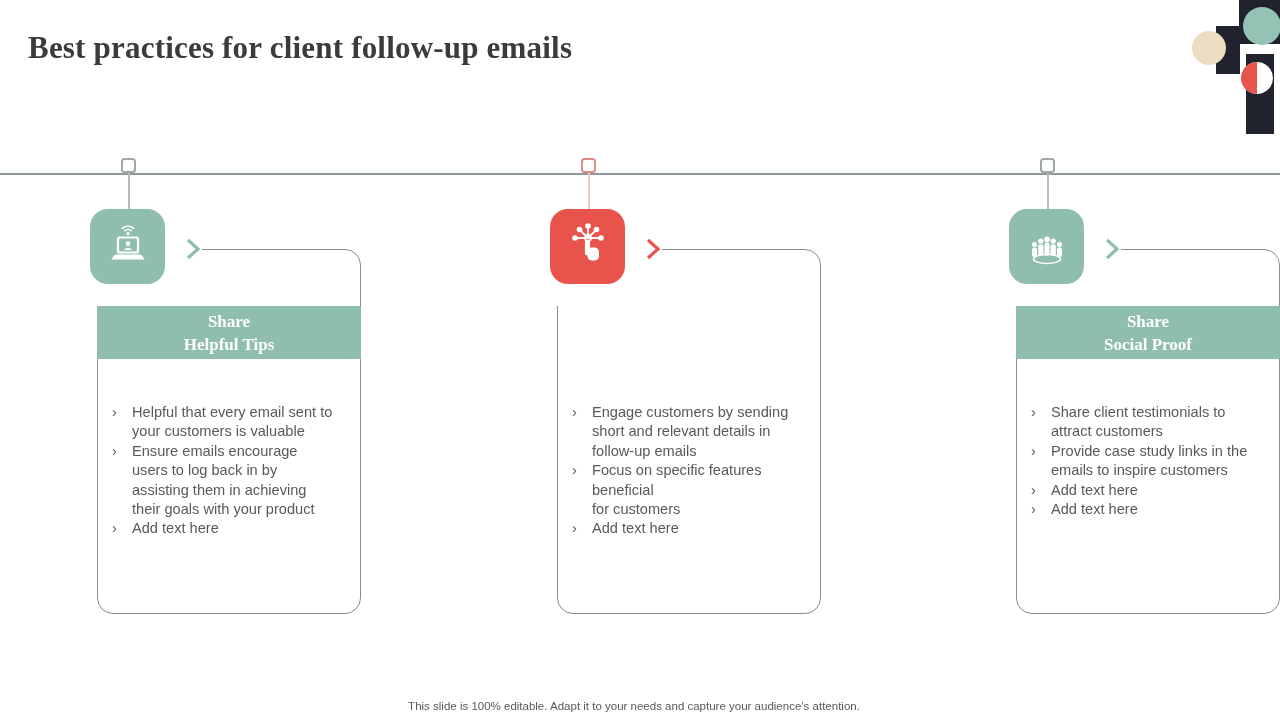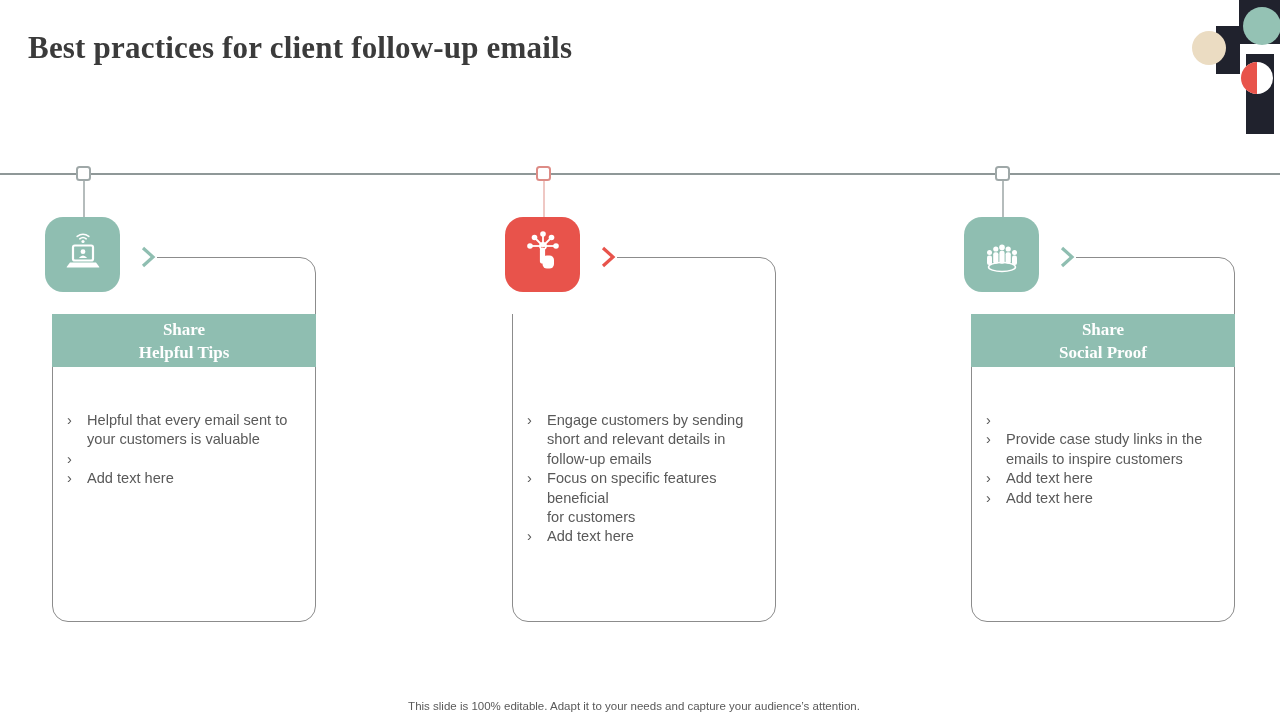--- a/index.html
+++ b/index.html
@@ -16,21 +16,21 @@
   .deco{position:absolute;}
   .deco-rect{position:absolute;}
   .deco-circle{position:absolute;border-radius:50%;}
   .halfcircle{position:absolute;border-radius:50%;overflow:hidden;background:#fff;}
   .halfcircle .half-left{position:absolute;left:0;top:0;width:50%;height:100%;}
 
   
   .timeline-line{position:absolute;left:0;top:173px;width:1280px;height:1.5px;}
 
   
-  .column{position:absolute;top:166px;width:330px;height:460px;}
+  .column{position:absolute;top:158px;width:330px;height:460px;margin-left:45px;}
   .col-1{left:0;} .col-2{left:460px;} .col-3{left:919px;}
 
   .connector{position:absolute;left:83px;top:14px;width:1.5px;height:37px;}
   .milestone{position:absolute;left:76px;top:0;width:11px;height:11px;background:#fff;
              border:2px solid #9FA8A8;border-radius:3.5px;}
 
   .card{position:absolute;left:52px;top:91px;width:262px;height:363px;background:#fff;
         border:1px solid #8C8C8C;border-radius:16px;}
   .card-mask{position:absolute;left:-2px;top:-2px;width:106px;height:58px;background:#fff;}
   .card-header{position:absolute;left:-1px;right:-1px;top:56px;height:53px;
@@ -82,20 +82,24 @@
 Helpful Tips</span>
       </div>
       <ul class="card-body" style="color: rgb(89, 89, 89);">
         <li>
           <span class="bullet-marker">›</span>
           <span class="bullet-text">Helpful that every email sent to
 your customers is valuable</span>
           </li>
         <li>
           <span class="bullet-marker">›</span>
+          <span class="bullet-text">Ensure emails encourage
+users to log back in by
+assisting them in achieving
+their goals with your product</span>
           </li>
         <li>
           <span class="bullet-marker">›</span>
           <span class="bullet-text">Add text here</span>
           </li>
       </ul>
     </div>
 
     <div class="icon-block" style="background-color: rgb(143, 190, 177);">
       <svg width="48" height="48" viewBox="0 0 48 48">
@@ -169,20 +173,22 @@
 
     <div class="card" style="border-color: rgb(140, 140, 140);">
       <div class="card-mask"></div>
       <div class="card-header" style="background-color: rgb(143, 190, 177);">
         <span>Share
 Social Proof</span>
       </div>
       <ul class="card-body" style="color: rgb(89, 89, 89);">
         <li>
           <span class="bullet-marker">›</span>
+          <span class="bullet-text">Share client testimonials to
+attract customers</span>
           </li>
         <li>
           <span class="bullet-marker">›</span>
           <span class="bullet-text">Provide case study links in the
 emails to inspire customers</span>
           </li>
         <li>
           <span class="bullet-marker">›</span>
           <span class="bullet-text">Add text here</span>
           </li>

